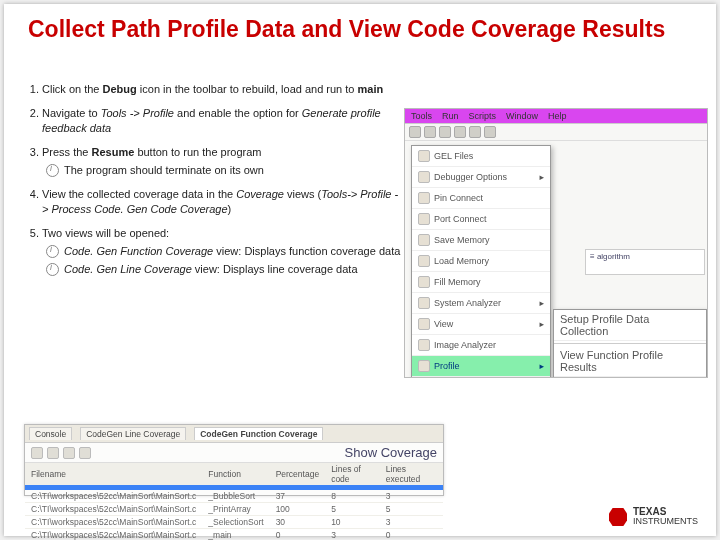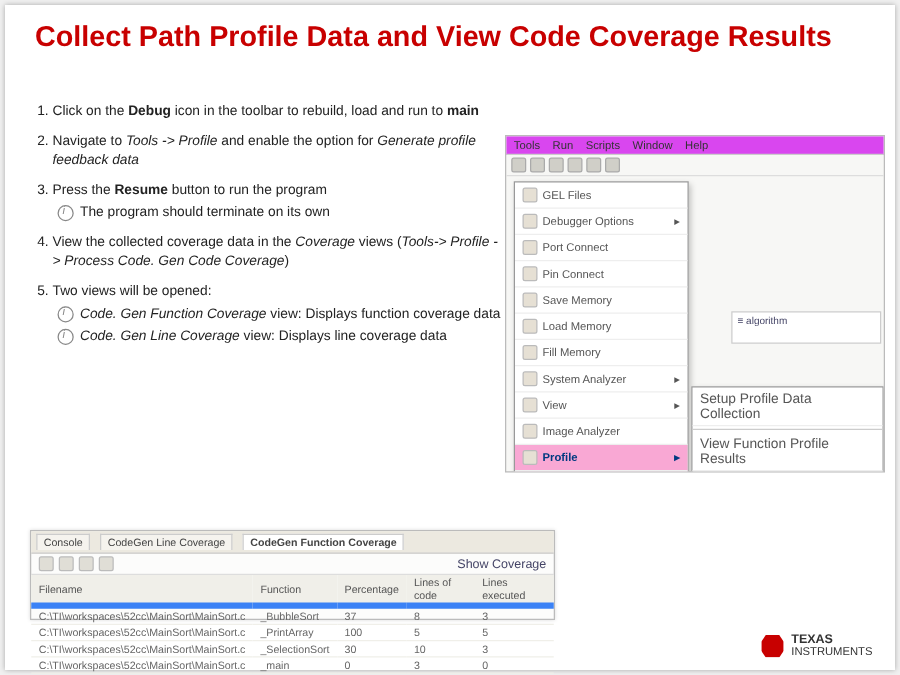--- a/index.html
+++ b/index.html
@@ -69,21 +69,21 @@
   }
   .tb-icon { width: 12px; height: 12px; background: #d0cfc8; border: 1px solid #aaa; border-radius: 2px; }
   .menu-drop {
     position: absolute; top: 36px; left: 6px;
     width: 140px; background: #fff; border: 1px solid #999;
     box-shadow: 2px 2px 5px rgba(0,0,0,0.25);
     font-size: 9px;
   }
   .menu-drop .mi { padding: 4px 6px; display: flex; align-items: center; gap: 4px; border-bottom: 1px solid #eee; }
   .menu-drop .mi .ic { width: 12px; height: 12px; background: #e6e0d4; border: 1px solid #bbb; border-radius: 2px; }
-  .menu-drop .mi.profile { background: #f9a8d4; color: #003a80; font-weight: bold; }
+  .menu-drop .mi.profile { background: #86efac; color: #003a80; font-weight: normal; }
   .submenu {
     position: absolute; top: 200px; left: 148px;
     width: 154px; background: #fff; border: 1px solid #999;
     box-shadow: 2px 2px 5px rgba(0,0,0,0.25);
     font-size: 11px;
   }
   .submenu .mi { padding: 3px 6px; border-bottom: 1px solid #eee; }
   .submenu .sep { border-top: 1px solid #ccc; margin: 2px 0; }
   .vars-panel {
     position: absolute; top: 36px; right: 2px; width: 120px;
@@ -109,21 +109,21 @@
     box-shadow: 0 0 3px rgba(0,0,0,0.15);
   }
   .ctabs {
     background: #ece9e0; border-bottom: 1px solid #ccc;
     padding: 2px 4px; font-size: 8.5px; display:flex; gap:8px;
   }
   .ctabs .tab { padding: 1px 5px; border:1px solid #ccc; background:#f5f3ee; border-bottom:none; }
   .ctabs .tab.active { background:#fff; font-weight:bold; }
   .ctoolbar { border-bottom:1px solid #ddd; padding:2px 6px; display:flex; gap:4px; align-items:center; }
   .ctoolbar .ic { width:12px; height:12px; background:#e0ded6; border:1px solid #bbb; border-radius:2px; }
-  .ctoolbar .show { font-size:10px; color:#446; margin-left:auto; }
+  .ctoolbar .show { font-size:13px; color:#446; margin-left:auto; }
   table.cov { width:100%; border-collapse: collapse; font-size:8.5px; }
   table.cov th { text-align:left; padding:1px 6px; background:#f0efe9; border-bottom:5px solid #3b82f6; color:#555; font-weight:normal; }
   table.cov td { padding:1px 6px; border-bottom:1px solid #f0efe9; color:#666; }
 
   
   .logo {
     position: absolute; right: 18px; bottom: 10px;
     display: flex; align-items: flex-end; gap: 6px;
     font-size: 10px; color: #333;
   }
@@ -172,25 +172,25 @@
           <span class="ic"></span>
           <span>GEL Files</span>
         </div>
         <div class="mi">
           <span class="ic"></span>
           <span>Debugger Options</span> 
           <span style="margin-left:auto">▸</span>
         </div>
         <div class="mi">
           <span class="ic"></span>
+          <span>Pin Connect</span>
+        </div>
+        <div class="mi">
+          <span class="ic"></span>
           <span>Port Connect</span>
-        </div>
-        <div class="mi">
-          <span class="ic"></span>
-          <span>Pin Connect</span>
         </div>
         <div class="mi">
           <span class="ic"></span>
           <span>Save Memory</span>
         </div>
         <div class="mi">
           <span class="ic"></span>
           <span>Load Memory</span>
         </div>
         <div class="mi">

